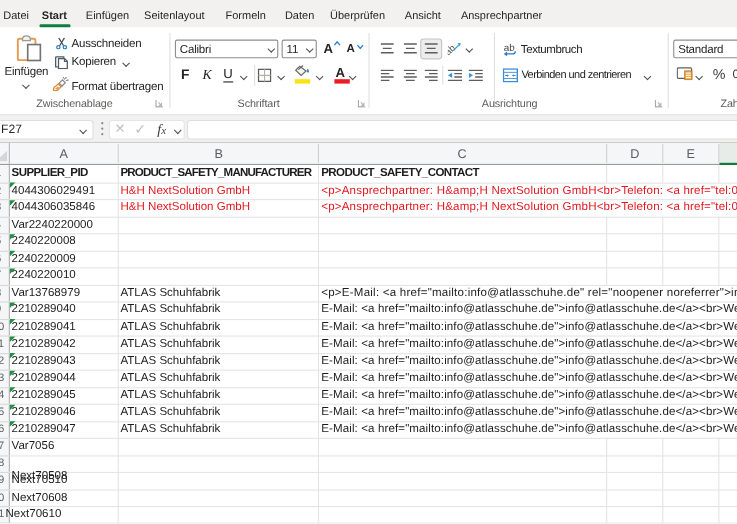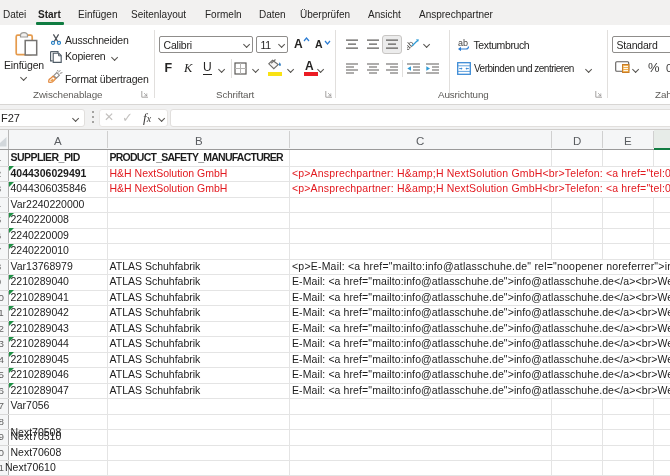--- a/index.html
+++ b/index.html
@@ -276,22 +276,23 @@
 <div class="gl" style="left:0px;top:279.00px;width:7.5px;height:1px;background:#d8d8d8;"></div>
 <div class="gl" style="left:8px;top:294.50px;width:662px;height:1px;"></div>
 <div class="gl" style="left:0px;top:294.50px;width:7.5px;height:1px;background:#d8d8d8;"></div>
 <div class="gl" style="left:8px;top:310.00px;width:662px;height:1px;"></div>
 <div class="gl" style="left:0px;top:310.00px;width:7.5px;height:1px;background:#d8d8d8;"></div>
 <div class="gl" style="left:8px;top:324.80px;width:662px;height:1px;"></div>
 <div class="gl" style="left:0px;top:324.80px;width:7.5px;height:1px;background:#d8d8d8;"></div>
 <div class="rnum" style="top:0.00px;">1</div>
 <div class="cell bold" style="left:10.5px;top:0.00px;">SUPPLIER_PID</div>
 <div class="cell bold" style="left:109.5px;top:0.00px;letter-spacing:-0.75px;">PRODUCT_SAFETY_MANUFACTURER</div>
+<div class="cell bold" style="left:292px;top:0.00px;">PRODUCT_SAFETY_CONTACT</div>
 <div class="rnum" style="top:15.50px;">2</div>
-<div class="cell" style="left:10.5px;top:15.50px;font-weight:bold;">4044306029491</div>
+<div class="cell" style="left:10.5px;top:15.50px;">4044306029491</div>
 <div class="tri" style="left:8.5px;top:16.00px;"></div>
 <div class="cell red" style="left:109.5px;top:15.50px;">H&amp;H NextSolution GmbH</div>
 <div class="cell red t2" style="left:292px;top:15.50px;">&lt;p&gt;Ansprechpartner: H&amp;amp;H NextSolution GmbH&lt;br&gt;Telefon: &lt;a href="tel:05</div>
 <div class="rnum" style="top:31.00px;">3</div>
 <div class="cell" style="left:10.5px;top:31.00px;">4044306035846</div>
 <div class="tri" style="left:8.5px;top:31.50px;"></div>
 <div class="cell red" style="left:109.5px;top:31.00px;">H&amp;H NextSolution GmbH</div>
 <div class="cell red t2" style="left:292px;top:31.00px;">&lt;p&gt;Ansprechpartner: H&amp;amp;H NextSolution GmbH&lt;br&gt;Telefon: &lt;a href="tel:05</div>
 <div class="rnum" style="top:46.50px;">4</div>
 <div class="cell" style="left:10.5px;top:46.50px;">Var2240220000</div>

